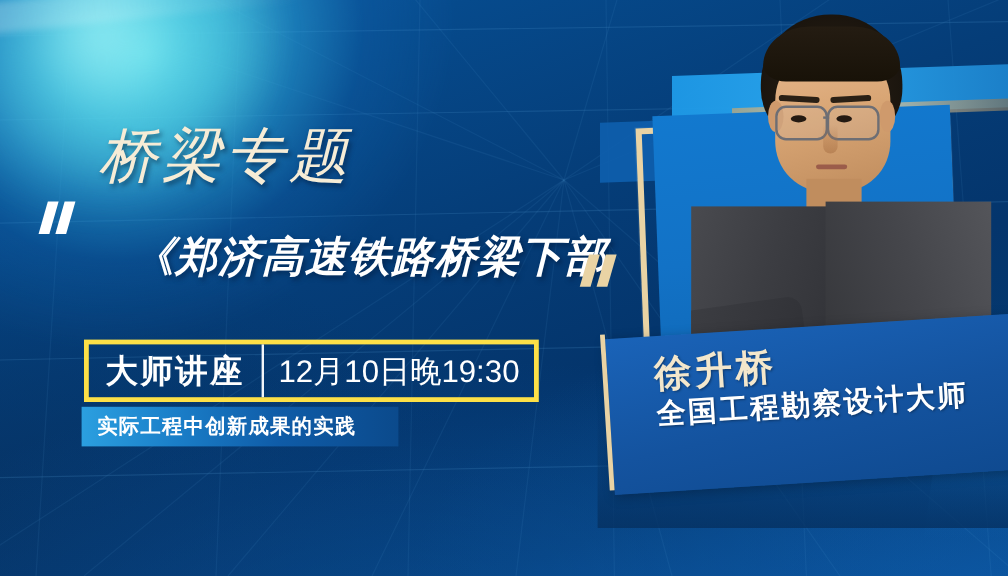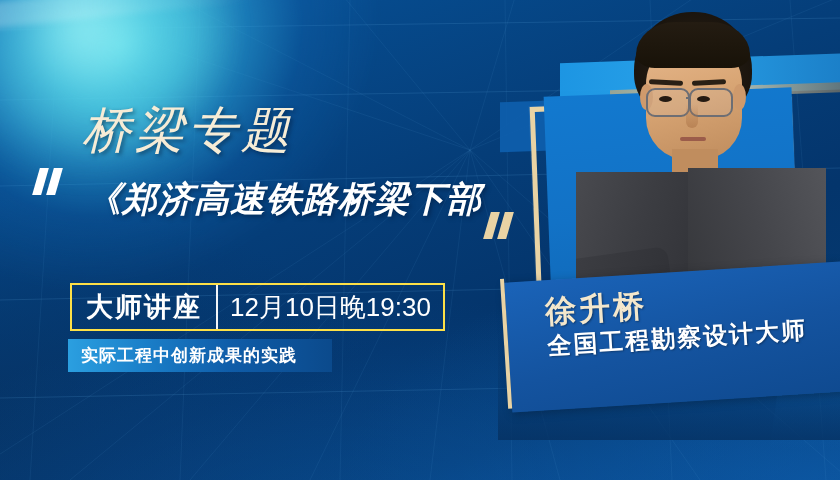--- a/index.html
+++ b/index.html
@@ -209,32 +209,33 @@
     font-size:0;line-height:0;
   }
   .q-bar{display:inline-block;width:9px;height:27px;background:#ffffff;transform:skewX(-16deg);}
   .q-bar + .q-bar{margin-left:5px;}
   .quote-right{
     position:absolute;left:487px;top:212px;font-size:0;line-height:0;
   }
   .quote-right .q-bar{background:#e9d3a4;width:9px;height:27px;}
 
   .book-title{
-    position:absolute;left:86px;top:176px;width:420px;
+    position:absolute;left:86px;top:192px;width:420px;
     font-size:35px;font-weight:bold;font-style:italic;
     color:#ffffff;letter-spacing:1px;line-height:1.32;
     text-shadow:2px 2px 4px rgba(0,20,50,.5);
     white-space:nowrap;
+    text-align:right;
   }
 
   
   .badge{
     position:absolute;left:70px;top:283px;
     height:44px;display:flex;align-items:stretch;
-    border:2px solid #fde047;
+    border:4px solid #fde047;
   }
   .badge-left{
     display:flex;align-items:center;justify-content:center;
     padding:0 14px;
     font-size:27px;font-weight:bold;color:#ffffff;letter-spacing:2px;
   }
   .badge-div{width:2px;background:#ffffff;opacity:.95;}
   .badge-right{
     display:flex;align-items:center;justify-content:center;
     padding:0 12px;

